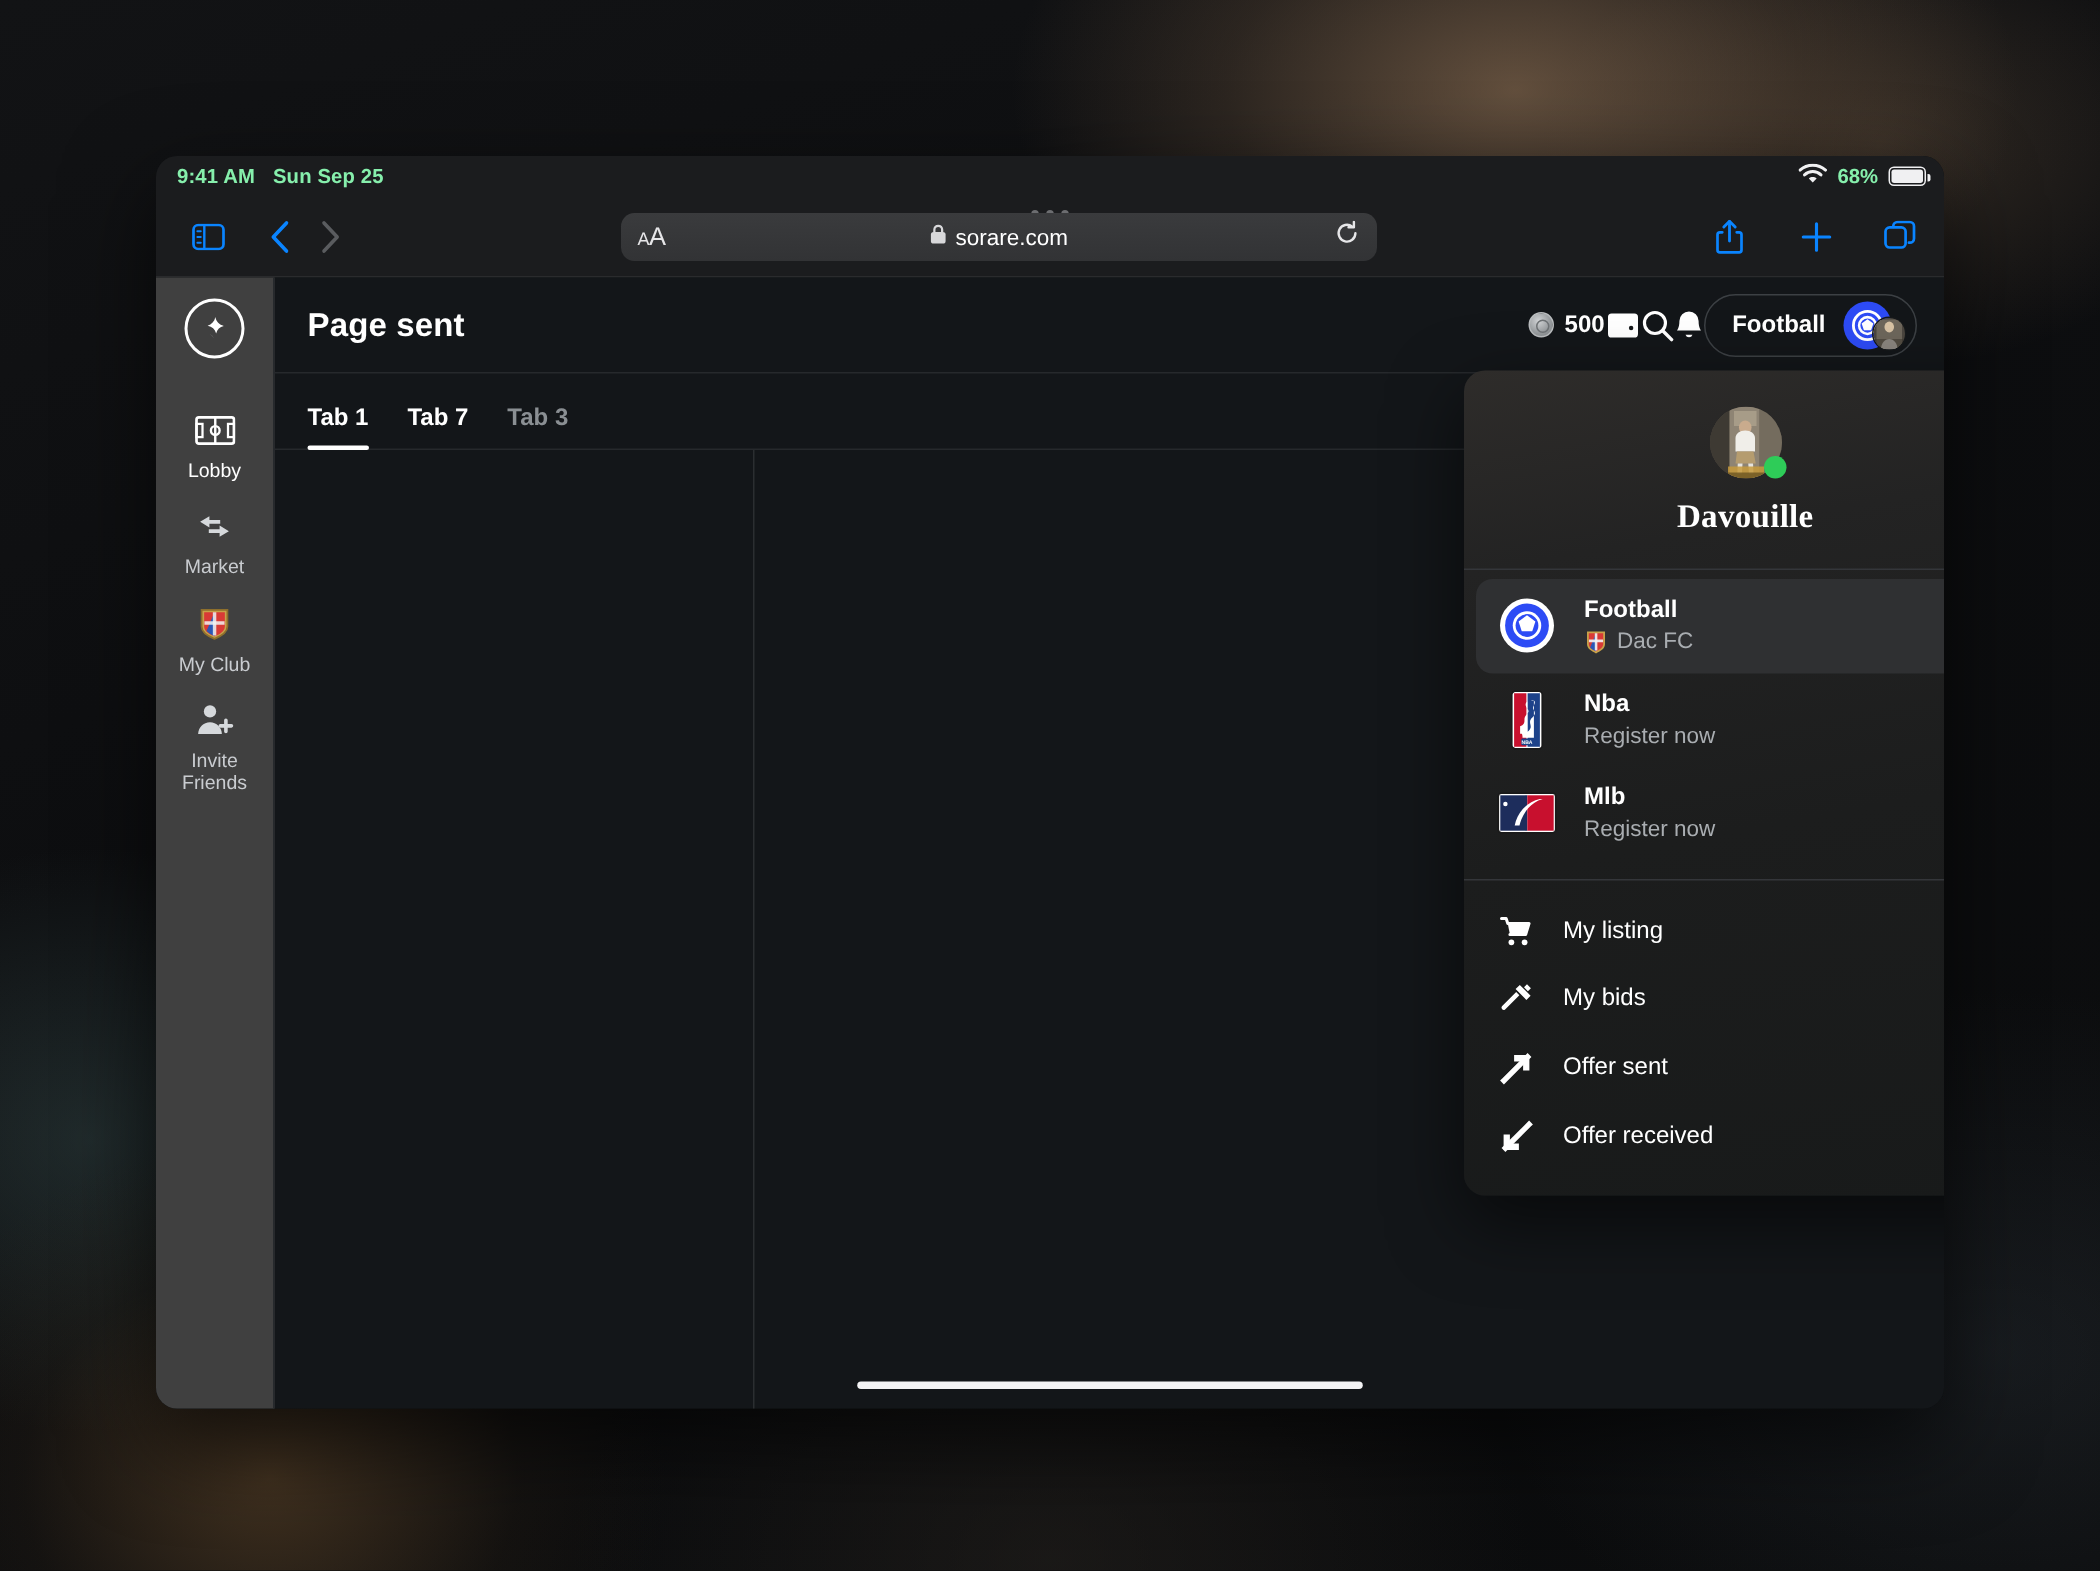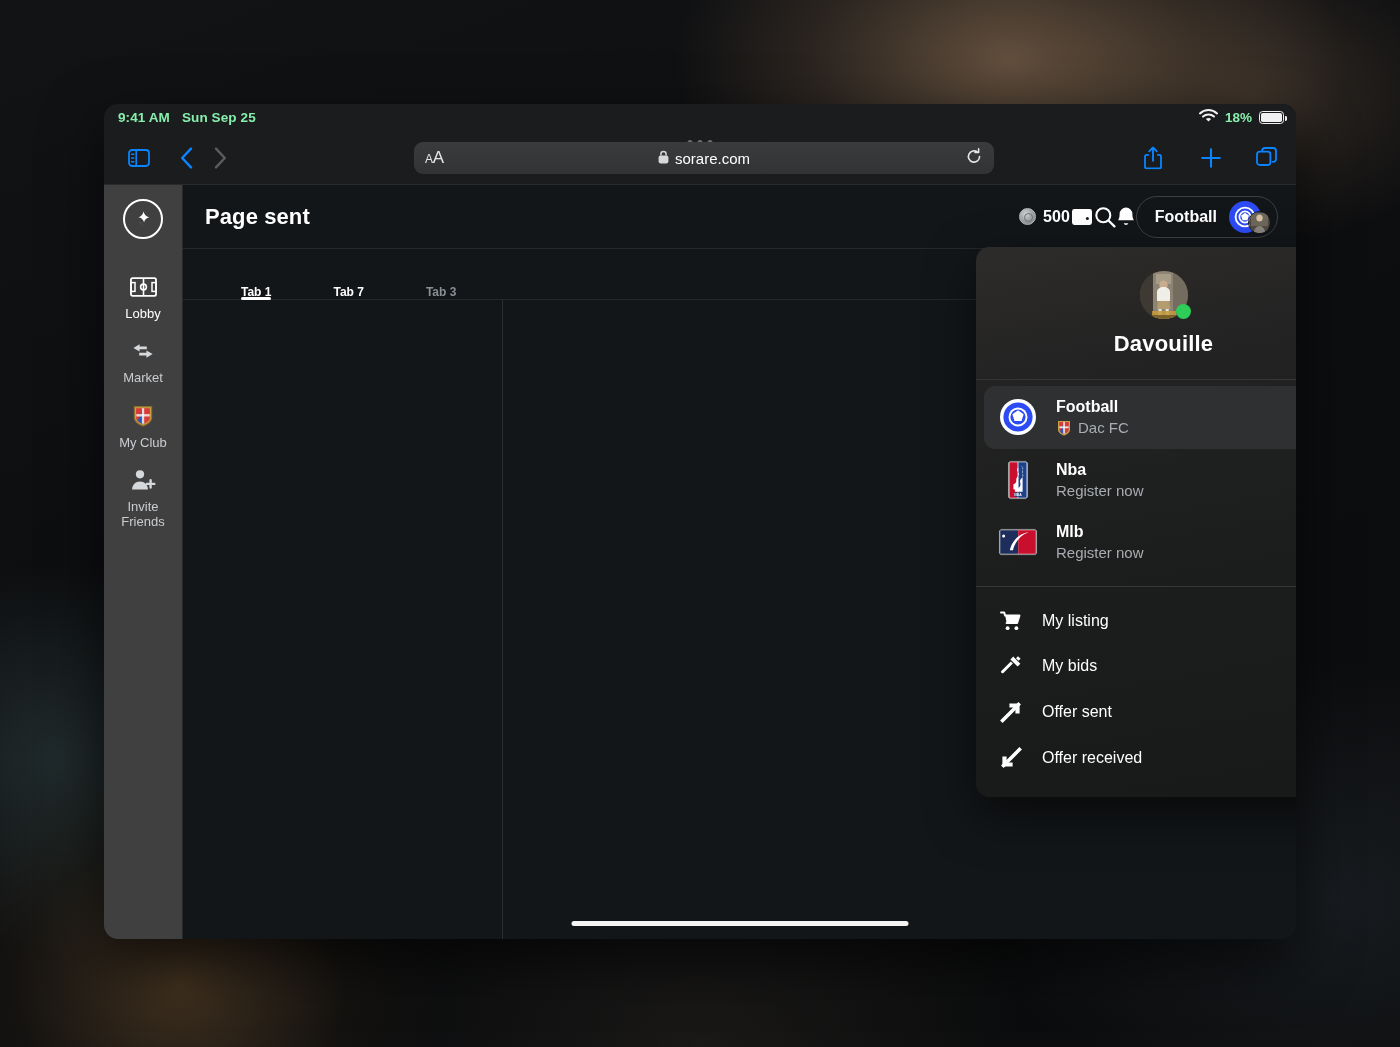--- a/index.html
+++ b/index.html
@@ -89,21 +89,21 @@
     color: #0a84ff;
   }
   .dots {
     position: absolute; left: 50%; top: 8px; transform: translateX(-50%);
     display: flex; gap: 5px;
   }
   .dots i { width: 5px; height: 5px; border-radius: 50%; background: #6c6d70; display: block; }
 
   .urlbar {
     position: absolute; left: 310px; top: 10px;
-    width: 580px; height: 32px;
+    width: 504px; height: 32px;
     border-radius: 9px;
     background: linear-gradient(180deg,#3a3b3d 0%,#323335 100%);
     display: flex; align-items: center;
   }
   .urlbar .aa {
     position: absolute; left: 11px;
     color: #e6e6e8; font-weight: 400; letter-spacing: -0.3px;
   }
   .urlbar .aa .small { font-size: 12px; }
   .urlbar .aa .big { font-size: 17px; }
@@ -206,25 +206,25 @@
   }
 
   
   .tabbar {
     height: 50px;
     display: flex; align-items: flex-end; gap: 26px;
     padding: 0 0 0 22px;
     border-bottom: 1px solid #26292c;
   }
   .tab {
-    font-size: 12px; font-weight: 700;
+    font-size: 16px; font-weight: 700;
     color: #ffffff;
+    padding-bottom: 11px;
     position: relative;
     cursor: pointer;
-    margin-left: 36px;
   }
   .tab.muted { color: #8a8f93; }
   .tab.active::after {
     content: ""; position: absolute;
     left: 0; right: 0; bottom: -1px; height: 3px;
     background: #ffffff; border-radius: 2px;
   }
 
   .panes { flex: 1; display: flex; position: relative; }
   .pane-left { width: 319px; border-right: 1px solid #2b2e31; }
@@ -247,20 +247,21 @@
     border-radius: 14px;
     background: linear-gradient(170deg, #2e2c2a 0%, #232323 22%, #1c1d1d 55%, #181a1a 100%);
     box-shadow: 0 18px 48px rgba(0,0,0,0.58);
     overflow: hidden;
     z-index: 20;
   }
   .dd-header {
     padding: 24px 0 22px;
     text-align: center;
     border-bottom: 1px solid #34363a;
+    font-family: Liberation Serif, serif;
   }
   .dd-avatar {
     width: 48px; height: 48px; border-radius: 50%;
     margin: 0 auto 12px;
     position: relative; overflow: visible;
   }
   .dd-avatar .photo {
     width: 48px; height: 48px; border-radius: 50%;
     overflow: hidden; position: relative;
   }
@@ -315,21 +316,21 @@
       <span>Sun Sep 25</span>
     </div>
     <div class="sb-right">
       <span>
         <svg width="19" height="14" viewBox="0 0 19 14" fill="none">
           <path d="M1 4.4C3.3 2.3 6.3 1.1 9.5 1.1S15.7 2.3 18 4.4" stroke="#f0f0f2" stroke-width="2" stroke-linecap="round"></path>
           <path d="M4 7.6c1.5-1.4 3.4-2.2 5.5-2.2s4 .8 5.5 2.2" stroke="#f0f0f2" stroke-width="2" stroke-linecap="round"></path>
           <path d="M9.5 12.6 6.9 10c1.4-1.3 3.7-1.3 5.2 0l-2.6 2.6z" fill="#f0f0f2"></path>
         </svg>
       </span>
-      <span>18%</span>
+      <span>68%</span>
       <span class="battery-shell">
           <span class="battery-fill"></span>
         </span>
     </div>
   </div>
 
   <div class="toolbar">
     <div class="dots">
         <i></i>
         <i></i>

